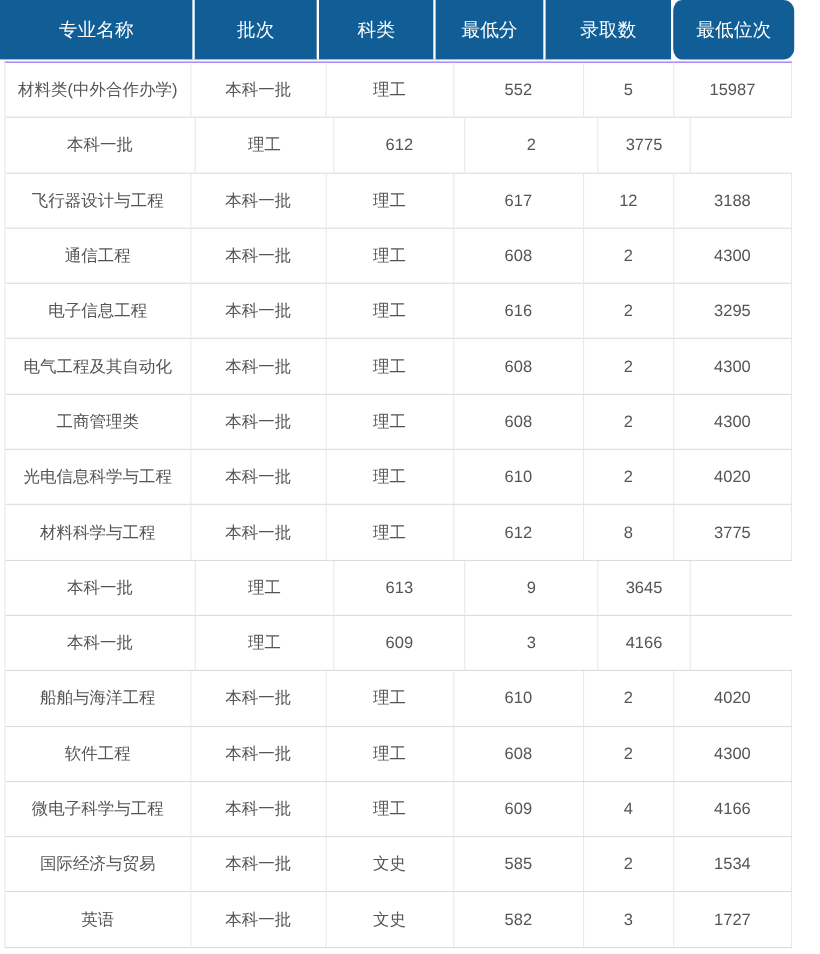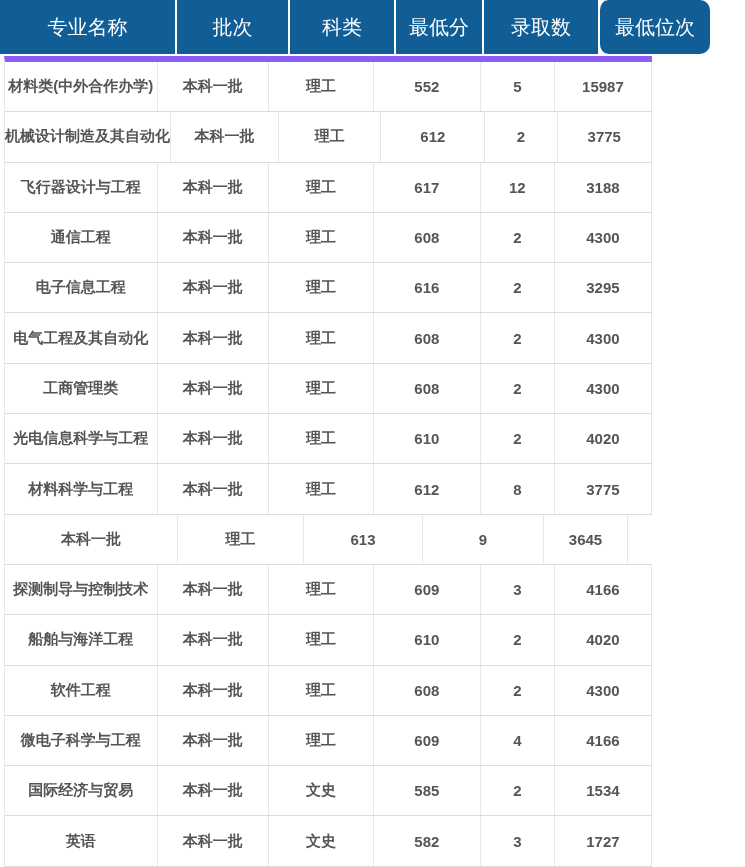--- a/index.html
+++ b/index.html
@@ -15,45 +15,44 @@
 
   
   .thead {
     display: flex;
     width: 745px;
     height: 54px;
   }
   .th {
     background: #115e96;
     color: #ffffff;
-    font-size: 20px;
+    font-size: 17px;
     display: flex;
     align-items: center;
     justify-content: center;
     height: 100%;
     white-space: nowrap;
   }
   .th + .th { border-left: 2px solid #ffffff; }
   .th:nth-child(1) { width: 175px; }
   .th:nth-child(2) { width: 113px; }
   .th:nth-child(3) { width: 106px; }
-  .th:nth-child(4) { width: 88px;  }
+  .th:nth-child(4) { width: 100px;  }
   .th:nth-child(5) { width: 116px; }
   .th:nth-child(6) { width: 112px; border-radius: 10px; }
 
   
   .tbody {
     position: absolute;
     top: 56px;
     left: 4px;
-    width: 648px;
+    width: 716px;
     border-left: 1px solid #e8e8e8;
-    border-top: 6px solid #8b5cf6;
+    border-top: 1px solid #8b5cf6;
     background: #ffffff;
-    font-weight: bold;
   }
   .tr {
     display: flex;
     height: 50.3px;
     border-bottom: 1px solid #dcdcdc;
   }
   .td {
     border-right: 1px solid #e8e8e8;
     display: flex;
     align-items: center;
@@ -87,21 +86,20 @@
   <div class="tbody" id="tbody">
       <div class="tr">
         <div class="td">材料类(中外合作办学)</div>
         <div class="td">本科一批</div>
         <div class="td">理工</div>
         <div class="td">552</div>
         <div class="td">5</div>
         <div class="td">15987</div>
       </div>
       <div class="tr">
-        <div class="td">机械设计制造及其自动化</div>
         <div class="td">本科一批</div>
         <div class="td">理工</div>
         <div class="td">612</div>
         <div class="td">2</div>
         <div class="td">3775</div>
       </div>
       <div class="tr">
         <div class="td">飞行器设计与工程</div>
         <div class="td">本科一批</div>
         <div class="td">理工</div>
@@ -158,21 +156,20 @@
         <div class="td">3775</div>
       </div>
       <div class="tr">
         <div class="td">本科一批</div>
         <div class="td">理工</div>
         <div class="td">613</div>
         <div class="td">9</div>
         <div class="td">3645</div>
       </div>
       <div class="tr">
-        <div class="td">探测制导与控制技术</div>
         <div class="td">本科一批</div>
         <div class="td">理工</div>
         <div class="td">609</div>
         <div class="td">3</div>
         <div class="td">4166</div>
       </div>
       <div class="tr">
         <div class="td">船舶与海洋工程</div>
         <div class="td">本科一批</div>
         <div class="td">理工</div>

